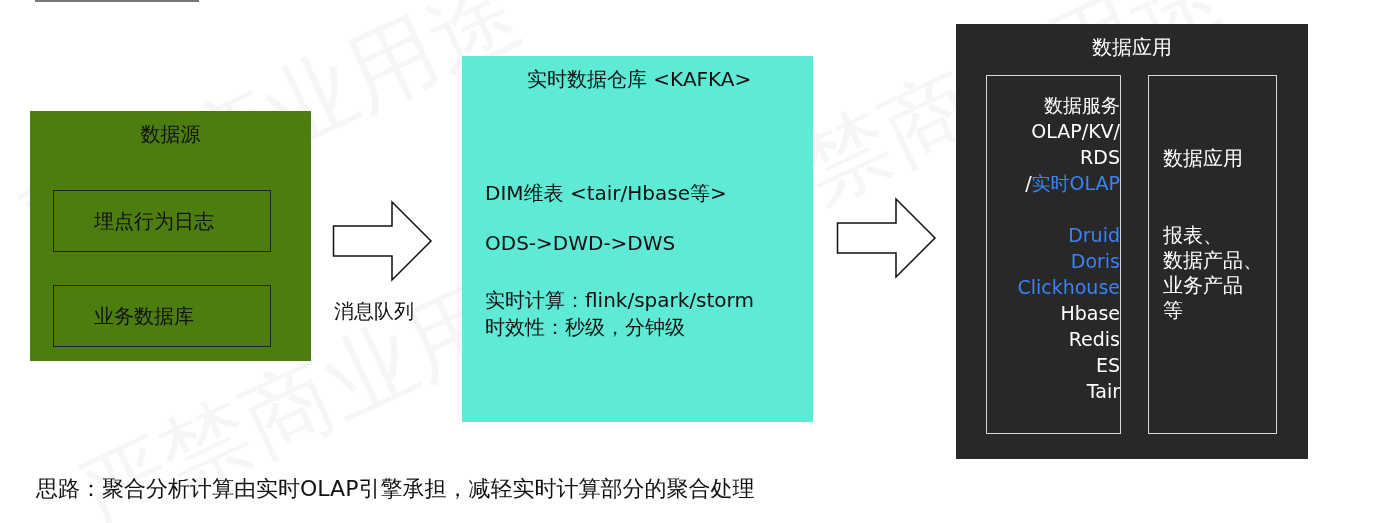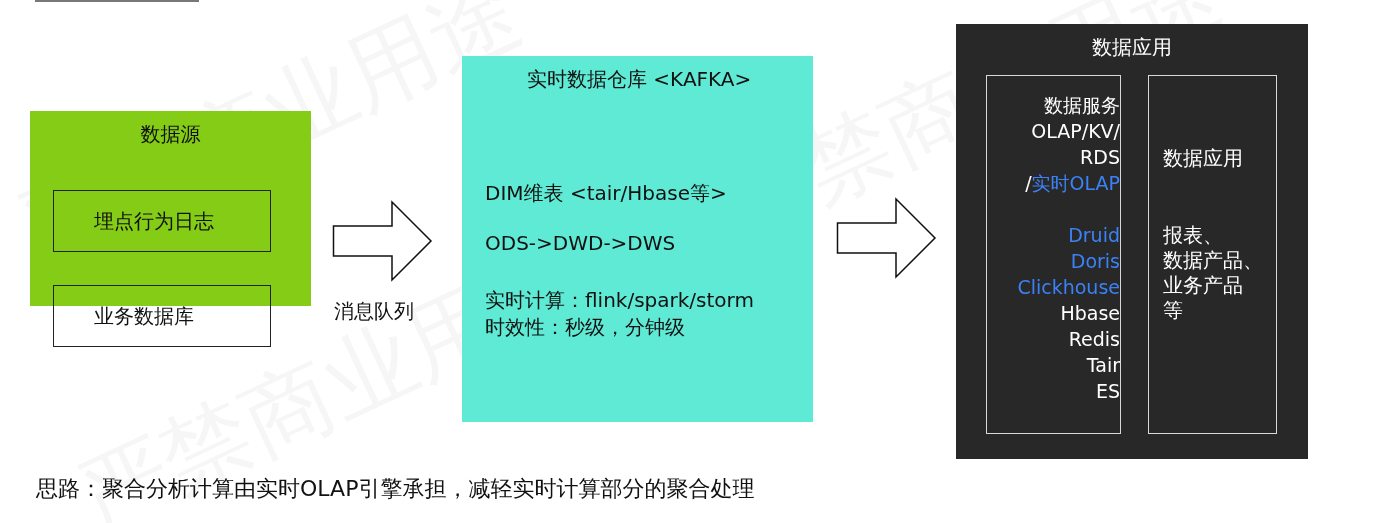--- a/index.html
+++ b/index.html
@@ -2,21 +2,21 @@
 <html><head>
 <meta charset="utf-8">
 <style>
   html, body { margin:0; padding:0; }
   body { width:1378px; height:523px; position:relative; background:#ffffff; overflow:hidden;
          font-family:"DejaVu Sans","Liberation Sans",sans-serif; color:#111; }
   .abs { position:absolute; }
   .topline { left:35px; top:0px; width:164px; height:2px; background:#777; }
   .watermark { position:absolute; font-size:90px; color:rgba(0,0,0,0.035); transform:rotate(-25deg); white-space:nowrap; pointer-events:none; }
 
-  .src-box { left:30px; top:111px; width:281px; height:195px; background:#84cc16; }
+  .src-box { left:30px; top:111px; width:281px; height:250px; background:#4d7c0f; }
   .src-title { position:absolute; left:0; right:0; top:10px; text-align:center; font-size:20px; }
   .src-item { position:absolute; left:23px; width:218px; height:62px; border:1.5px solid #222; box-sizing:border-box;
               font-size:20px; display:flex; align-items:center; padding-left:40px; }
 
   .arrow { position:absolute; }
   .mq-label { left:334px; top:298px; font-size:20px; }
 
   .dw-box { left:462px; top:56px; width:351px; height:366px; background:#5eead4; }
   .dw-title { position:absolute; left:65px; top:10px; font-size:20px; }
   .dw-line { position:absolute; left:23px; font-size:20px; white-space:nowrap; }
@@ -68,22 +68,22 @@
     <div>数据服务</div>
     <div>OLAP/KV/</div>
     <div>RDS</div>
     <div><span>/</span><span class="hl">实时OLAP</span></div>
     <div style="height:26px;"></div>
     <div class="hl">Druid</div>
     <div class="hl">Doris</div>
     <div class="hl">Clickhouse</div>
     <div>Hbase</div>
     <div>Redis</div>
+    <div>ES</div>
     <div>Tair</div>
-    <div>ES</div>
   </div>
 
   <div class="inner use">
     <div style="margin-top:70px;">数据应用</div>
     <div style="margin-top:52px;">报表、</div>
     <div>数据产品、</div>
     <div>业务产品</div>
     <div>等</div>
   </div>
 </div>

